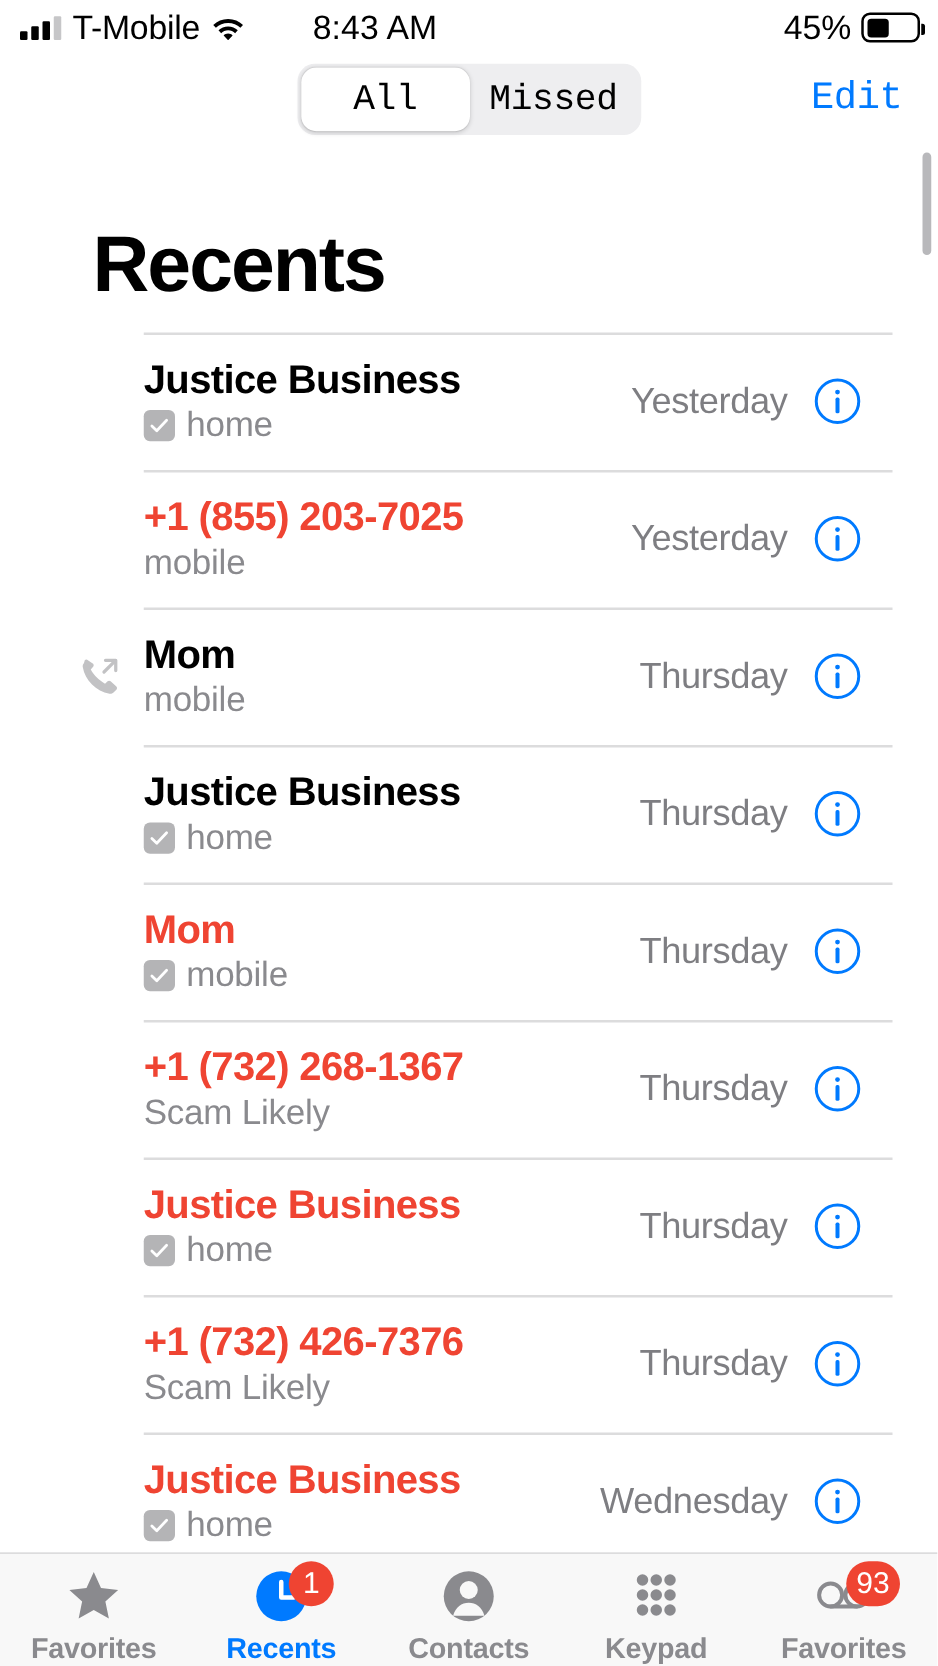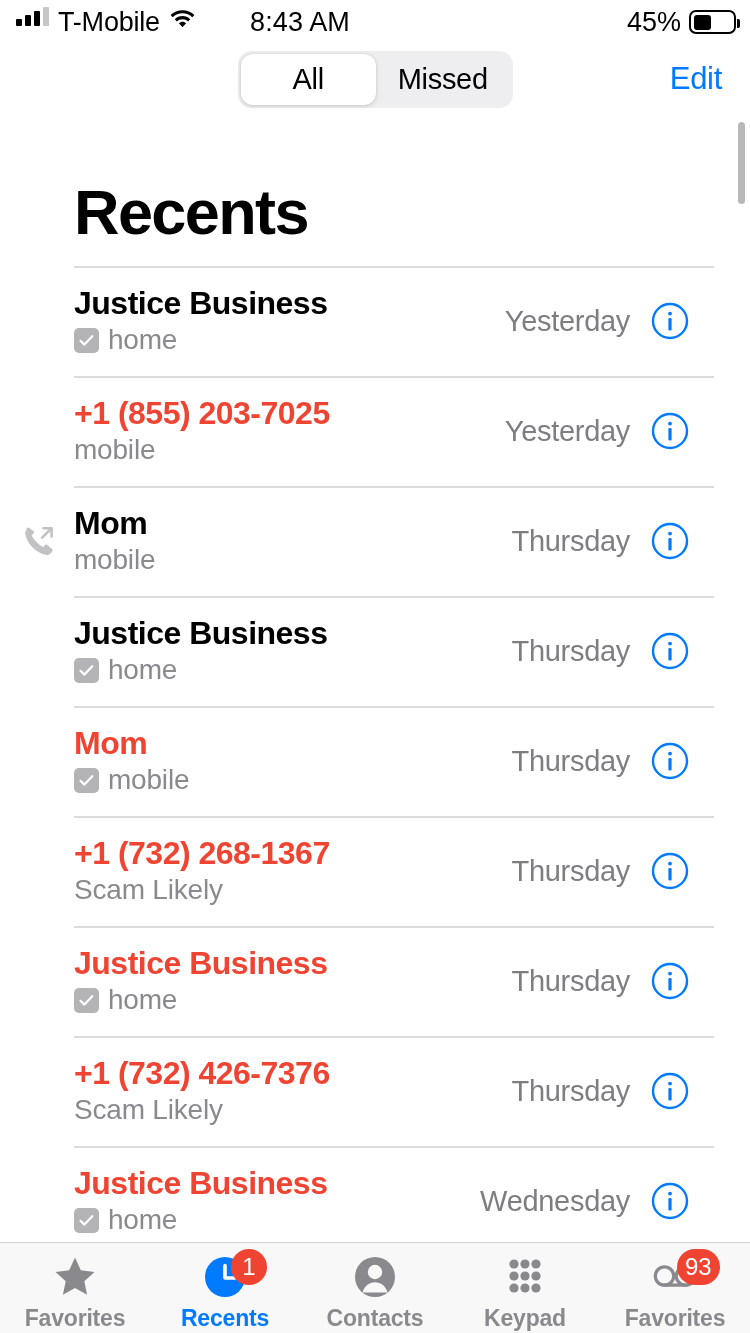--- a/index.html
+++ b/index.html
@@ -10,21 +10,21 @@
     -webkit-font-smoothing:antialiased;
     overflow:hidden;
   }
   #screen { position:relative; width:750px; height:1333px; background:#fff; }
 
   
   .status-bar{
     position:absolute; top:0; left:0; width:750px; height:44px;
     display:flex; align-items:center; color:#000;
   }
-  .sb-left{ position:absolute; left:16px; display:flex; gap:9px; }
+  .sb-left{ position:absolute; left:16px; display:flex; align-items:center; gap:9px; }
   .signal{ display:flex; align-items:flex-end; gap:3px; height:19px; }
   .signal i{ display:block; width:6px; background:#000; border-radius:1px; }
   .signal i:nth-child(1){ height:7px; }
   .signal i:nth-child(2){ height:11px; }
   .signal i:nth-child(3){ height:15px; }
   .signal i:nth-child(4){ height:19px; background:#c6c6c8; }
   .carrier{ font-size:27px; letter-spacing:-0.2px; }
   .wifi{ width:27px; height:20px; position:relative; }
   .sb-center{
     position:absolute; left:0; width:600px; text-align:center;
@@ -36,21 +36,21 @@
     width:47px; height:24px; border:2.5px solid #000; border-radius:7px;
     position:relative; display:flex; align-items:center; padding:2.5px;
   }
   .battery::after{
     content:""; position:absolute; right:-6px; top:7px; width:3.5px; height:9px;
     background:#000; border-radius:0 2px 2px 0;
   }
   .battery-fill{ height:100%; background:#000; border-radius:3px; }
 
   
-  .nav-bar{ position:absolute; top:44px; left:0; width:750px; height:70px; }
+  .nav-bar{ position:absolute; top:44px; left:0; width:750px; height:70px;font-family:Liberation Mono, monospace; }
   .segmented{
     position:absolute; left:238px; top:7px;
     width:275px; height:57px; background:#eeeef0; border-radius:14px;
     display:flex; padding:3px;
   }
   .seg{
     flex:1; display:flex; align-items:center; justify-content:center;
     font-size:29px; color:#000; border-radius:12px; letter-spacing:-0.3px;
   }
   .seg.active{ background:#fff; box-shadow:0 1px 4px rgba(0,0,0,0.16), 0 0 1px rgba(0,0,0,0.12); }
@@ -64,21 +64,21 @@
   .scroll-indicator{
     position:absolute; right:5px; top:8px; width:7px; height:82px;
     background:#b8b8bb; border-radius:4px;
   }
   .page-title{
     font-size:63px; font-weight:bold; letter-spacing:-1.6px;
     color:#000; padding:62px 0 18px 74px;
   }
 
   
-  .call-list{ width:714px; }
+  .call-list{ width:714px;padding-left:41px; }
   .call-row{
     position:relative; height:110px; display:flex; align-items:center;
     padding-left:74px; padding-right:24px;
   }
   .call-row::before{
     content:""; position:absolute; top:0; left:74px; right:0; height:1.5px; background:#dcdcdd;
   }
   .dir-icon{
     position:absolute; left:20px; top:50%; transform:translateY(-50%);
     width:36px; height:36px;

